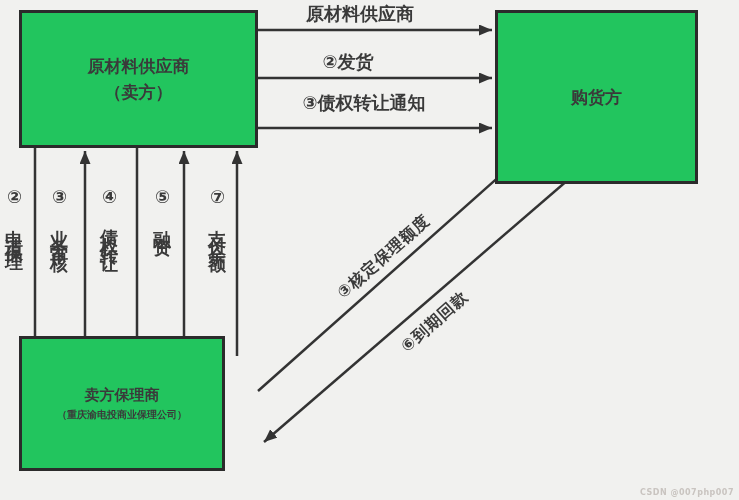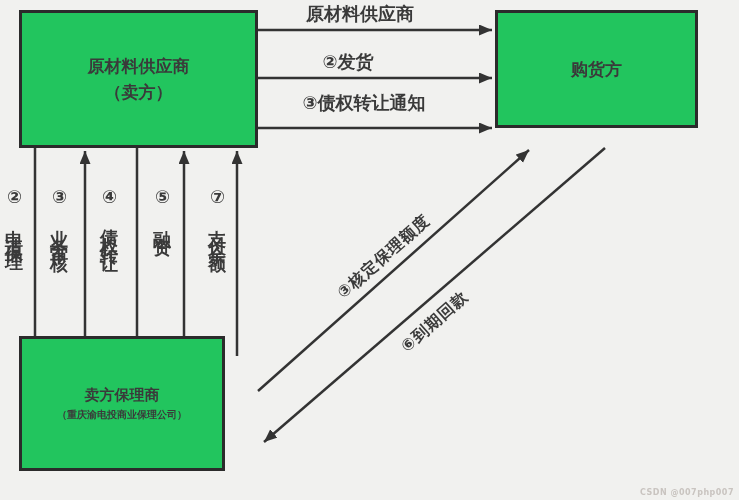--- a/index.html
+++ b/index.html
@@ -46,21 +46,21 @@
     left: 19px;
     top: 10px;
     width: 239px;
     height: 138px;
     font-size: 17px;
   }
   .node-buyer {
     left: 495px;
     top: 10px;
     width: 203px;
-    height: 118px;
+    height: 174px;
     font-size: 17px;
   }
   .node-factor {
     left: 19px;
     top: 336px;
     width: 206px;
     height: 135px;
     font-size: 15px;
   }
   .node-factor .node-line-2 {

